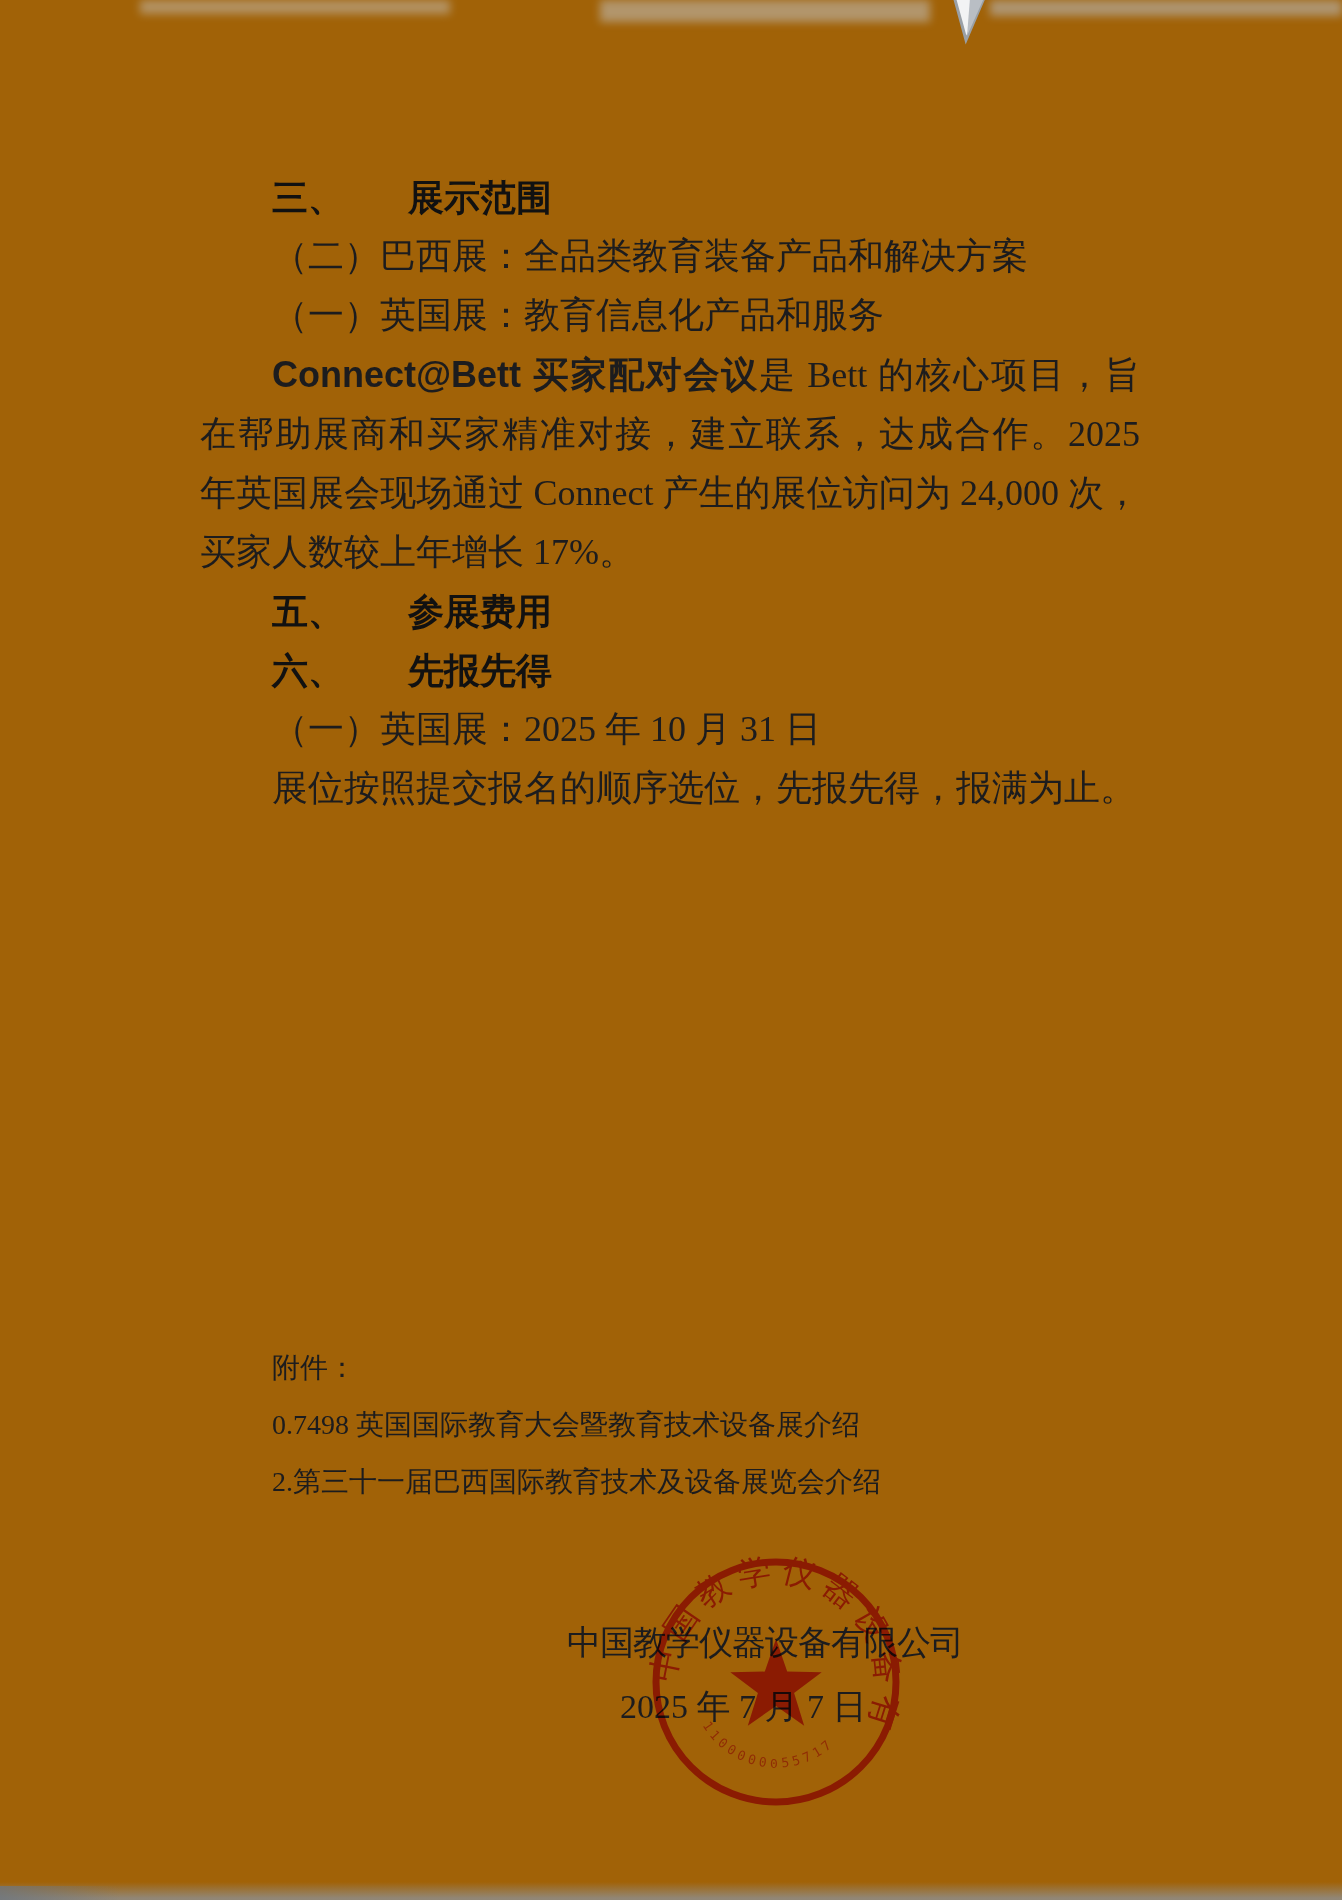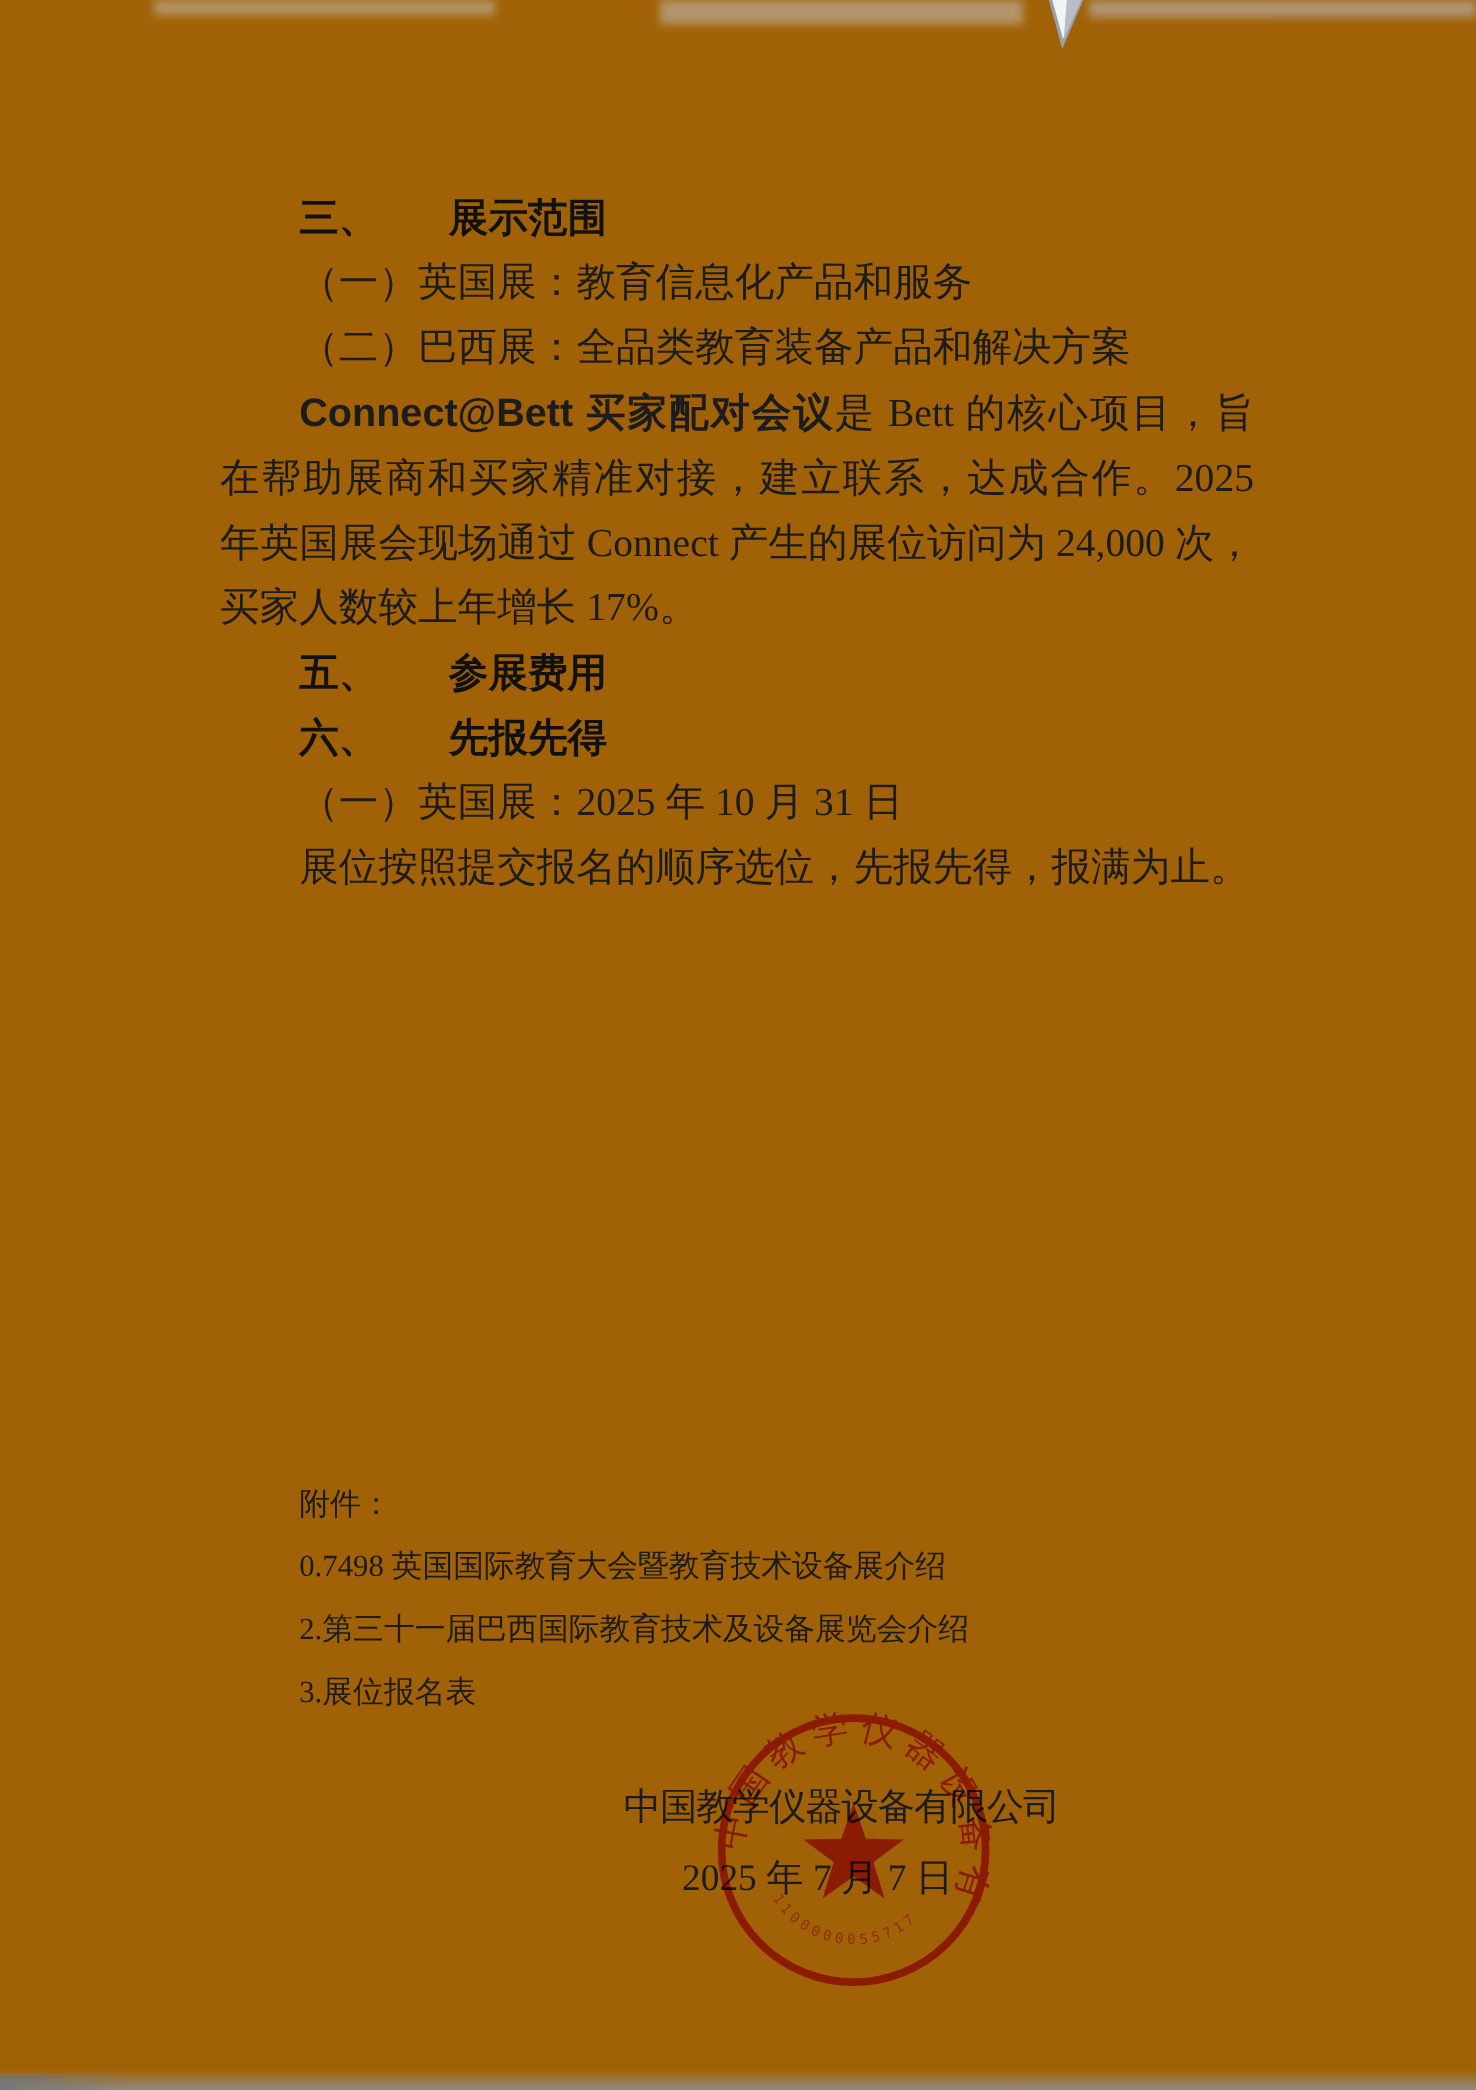--- a/index.html
+++ b/index.html
@@ -88,22 +88,22 @@
     <polygon points="14,0 44,2 26,44" fill="#f2f3f4" stroke="#9aa0a6" stroke-width="3"></polygon>
     <polygon points="30,2 44,2 27,40" fill="#b9bec4"></polygon>
   </svg>
 
   <main class="body-text">
 
     <div class="heading">
       <span class="h-num">三、</span>
       <span class="h-title">展示范围</span>
     </div>
+    <p class="item">（二）巴西展：全品类教育装备产品和解决方案</p>
     <p class="item">（一）英国展：教育信息化产品和服务</p>
-    <p class="item">（二）巴西展：全品类教育装备产品和解决方案</p>
 
     <p class="para"><span class="bold-lead">Connect@Bett 买家配对会议</span><span>是 Bett 的核心项目，旨在帮助展商和买家精准对接，建立联系，达成合作。2025 年英国展会现场通过 Connect 产生的展位访问为 24,000 次，买家人数较上年增长 17%。</span></p>
 
     <div class="heading">
       <span class="h-num">五、</span>
       <span class="h-title">参展费用</span>
     </div>
 
     <div class="heading">
       <span class="h-num">六、</span>
@@ -111,21 +111,20 @@
     </div>
     <p class="item">（一）英国展：2025 年 10 月 31 日</p>
     <p class="para">展位按照提交报名的顺序选位，先报先得，报满为止。</p>
 
   </main>
 
   <section class="attachments">
     <p>附件：</p>
     <p>0.7498 英国国际教育大会暨教育技术设备展介绍</p>
     <p>2.第三十一届巴西国际教育技术及设备展览会介绍</p>
-    <p>3.展位报名表</p>
   </section>
 
   <div class="signature-company">中国教学仪器设备有限公司</div>
   <div class="signature-date">2025 年 7 月 7 日</div>
 
   <svg class="stamp" viewBox="0 0 254 254">
     <defs>
       <path id="ringPath" d="M 32 162 A 101 101 0 1 1 222 162" fill="none"></path>
       <path id="serialPath" d="M 45 150 A 85 85 0 0 0 209 150" fill="none"></path>
     </defs>

